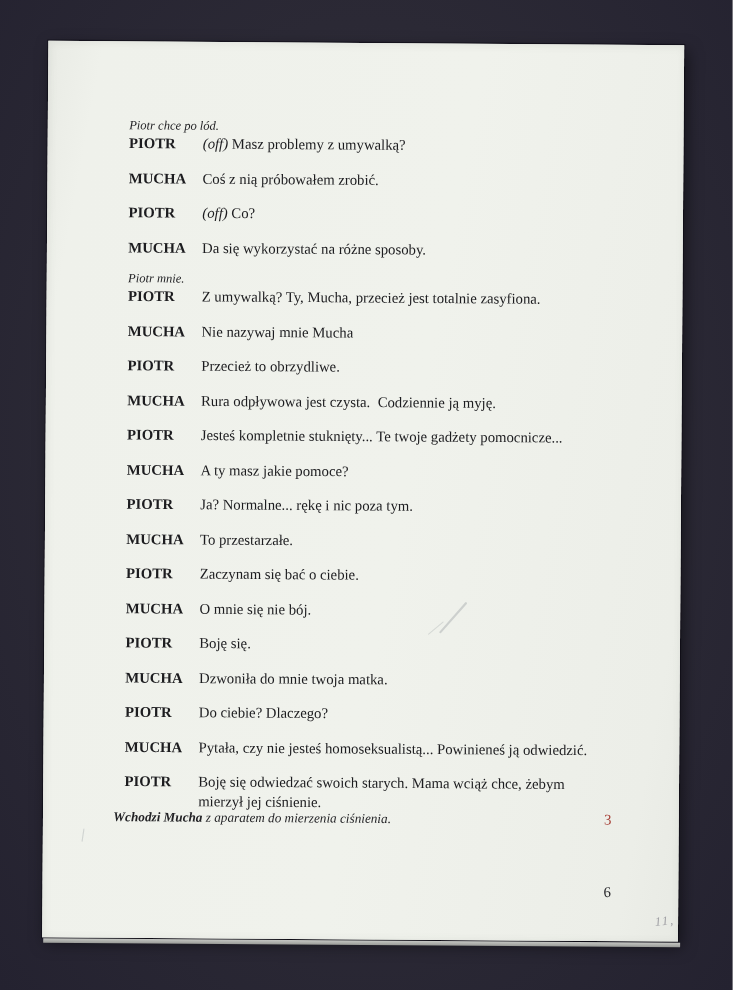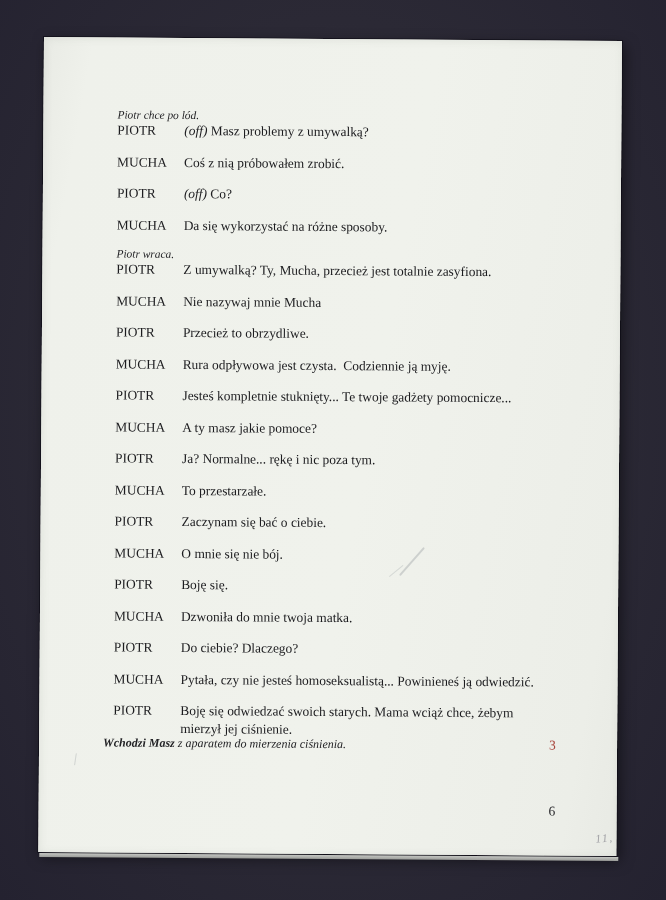--- a/index.html
+++ b/index.html
@@ -65,20 +65,21 @@
     display: flex;
     line-height: 17.5px;
     margin-bottom: 14px;
   }
   .row.tight-bottom {
     margin-bottom: 0;
   }
   .speaker {
     width: 67px;
     flex: none;
+    font-weight: bold;
   }
   .dtext {
     flex: 1;
   }
   .dline {
     white-space: pre;
   }
   .folio-red {
     position: absolute;
     left: 510px;
@@ -158,21 +159,21 @@
     <span class="dtext">
           <div class="dline"><i>(off)</i> Co?</div>
         </span>
   </div>
       <div class="row">
     <span class="speaker">MUCHA</span>
     <span class="dtext">
           <div class="dline">Da się wykorzystać na różne sposoby.</div>
         </span>
   </div>
-      <div class="stage"><span>Piotr wraca.</span></div>
+      <div class="stage"><span>Piotr mnie.</span></div>
       <div class="row">
     <span class="speaker">PIOTR</span>
     <span class="dtext">
           <div class="dline">Z umywalką? Ty, Mucha, przecież jest totalnie zasyfiona.</div>
         </span>
   </div>
       <div class="row">
     <span class="speaker">MUCHA</span>
     <span class="dtext">
           <div class="dline">Nie nazywaj mnie Mucha</div>
@@ -250,21 +251,21 @@
           <div class="dline">Pytała, czy nie jesteś homoseksualistą... Powinieneś ją odwiedzić.</div>
         </span>
   </div>
       <div class="row tight-bottom">
     <span class="speaker">PIOTR</span>
     <span class="dtext">
           <div class="dline">Boję się odwiedzać swoich starych. Mama wciąż chce, żebym</div>
           <div class="dline">mierzył jej ciśnienie.</div>
         </span>
   </div>
-      <div class="stage has-bold"><span class="sd-bold">Wchodzi Masz</span><span> z aparatem do mierzenia ciśnienia.</span></div>
+      <div class="stage has-bold"><span class="sd-bold">Wchodzi Mucha</span><span> z aparatem do mierzenia ciśnienia.</span></div>
     </div>
 
   <div class="folio-red" style="color: rgb(168, 67, 58);">3</div>
 
   <div class="folio">6</div>
 
   <div class="pencil" style="color: rgb(162, 162, 166);">11,</div>
 
   <div class="smudge-a"></div>
   <div class="smudge-b"></div>

